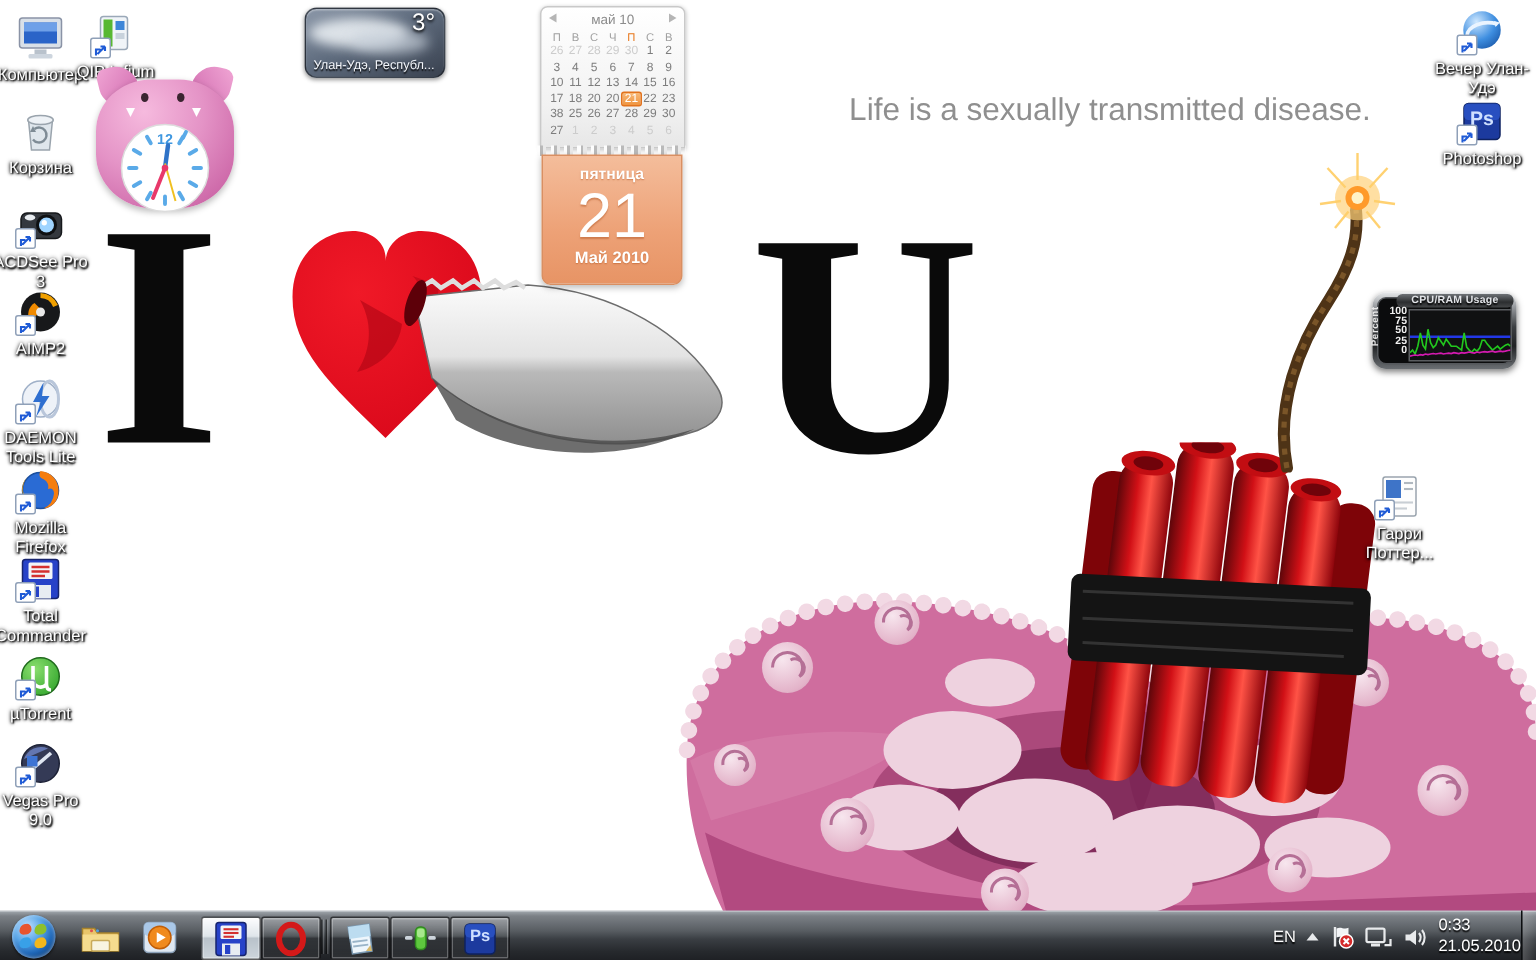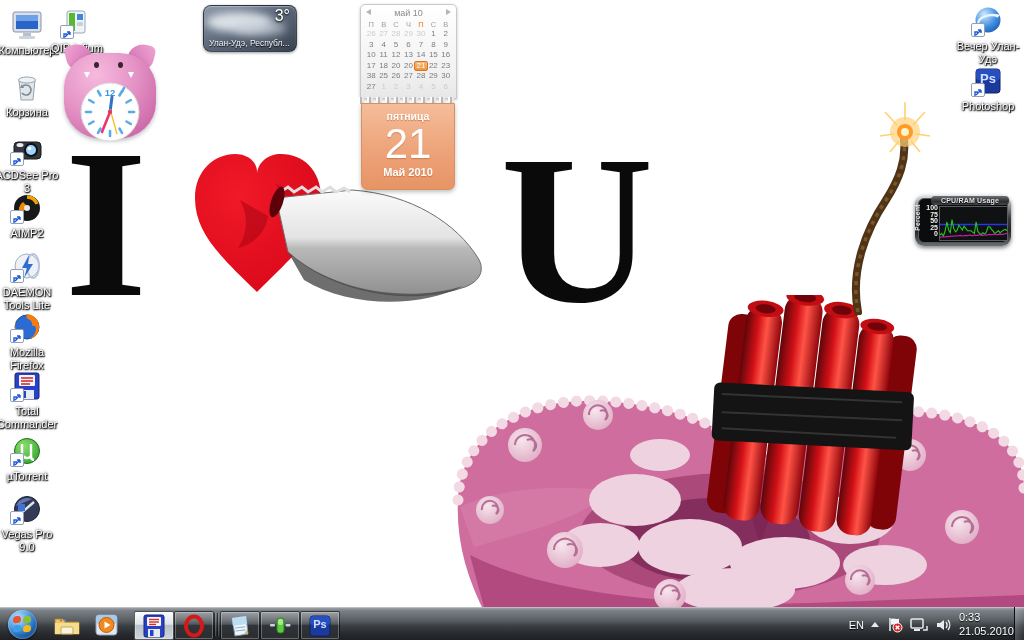--- a/index.html
+++ b/index.html
@@ -108,20 +108,21 @@
   #tray-arrow{width:0;height:0;border-left:4px solid transparent;border-right:4px solid transparent;border-bottom:5px solid #e8eaec;}
   #tray-clock{color:#fff;font-size:11px;line-height:1.25;text-align:left;text-shadow:0 1px 1px #000;}
   #show-desktop{position:absolute;right:0;top:607px;width:9px;height:33px;border-left:1px solid #0c0e10;
         background:linear-gradient(90deg,rgba(255,255,255,.22),rgba(255,255,255,.05));}
 </style>
 </head>
 <body>
 
 <div id="desktop">
 
+  <div class="quote" id="quote-top">Life is a sexually transmitted disease.</div>
   <div class="big-letter" id="letter-i">I</div>
   <div class="big-letter" id="letter-u">U</div>
 
   <svg id="heart-knife" width="330" height="195" viewBox="0 0 330 195">
     <defs>
       <linearGradient id="blade" x1="0" y1="0" x2="0" y2="1">
         <stop offset="0" stop-color="#fbfbfb"></stop>
           <stop offset=".45" stop-color="#e3e3e3"></stop>
         <stop offset=".55" stop-color="#b9b9b9"></stop>
           <stop offset="1" stop-color="#8f8f8f"></stop>
@@ -435,20 +436,36 @@
           <rect x="5" y="5" width="24" height="11" rx="3" fill="#2c55c8" opacity=".8"></rect>
         </svg>
       <div style="position:absolute;left:0;top:7px;width:34px;text-align:center;font-size:13px;font-weight:bold;color:#cfe0ff;">Ps</div>
       <span class="sc"><svg width="10" height="10">
             <path d="M2 8 L2 4 L5 4 M3 7 L8 2 M8 2 L8 5 M8 2 L5 2" stroke="#1f5bd6" stroke-width="1.4" fill="none"></path>
           </svg></span>
     </div>
     <div class="dlabel">Photoshop</div>
   </div>
 
+  <div class="dicon" style="left:904px;top:314px;width:58px;">
+    <div class="ig">
+      <svg width="34" height="34">
+          <rect x="6" y="4" width="22" height="26" rx="1.5" fill="#fdfdfd" stroke="#9aa4ae"></rect>
+          <rect x="8" y="6" width="10" height="12" fill="#3e74c8"></rect>
+          <line x1="20" y1="8" x2="26" y2="8" stroke="#b0b8c0" stroke-width="1.4"></line>
+          <line x1="20" y1="12" x2="26" y2="12" stroke="#b0b8c0" stroke-width="1.4"></line>
+          <line x1="8" y1="21" x2="26" y2="21" stroke="#c8ced4" stroke-width="1.4"></line>
+          <line x1="8" y1="25" x2="22" y2="25" stroke="#c8ced4" stroke-width="1.4"></line>
+        </svg>
+      <span class="sc"><svg width="10" height="10">
+            <path d="M2 8 L2 4 L5 4 M3 7 L8 2 M8 2 L8 5 M8 2 L5 2" stroke="#1f5bd6" stroke-width="1.4" fill="none"></path>
+          </svg></span>
+    </div>
+    <div class="dlabel">Гарри Поттер...</div>
+  </div>
 
 
   <div id="weather">
     <div class="cloud"></div>
     <div class="cloud2"></div>
     <div id="weather-temp">3°</div>
     <div id="weather-loc">Улан-Удэ, Республ...</div>
   </div>
 
   <div id="clock-gadget">

